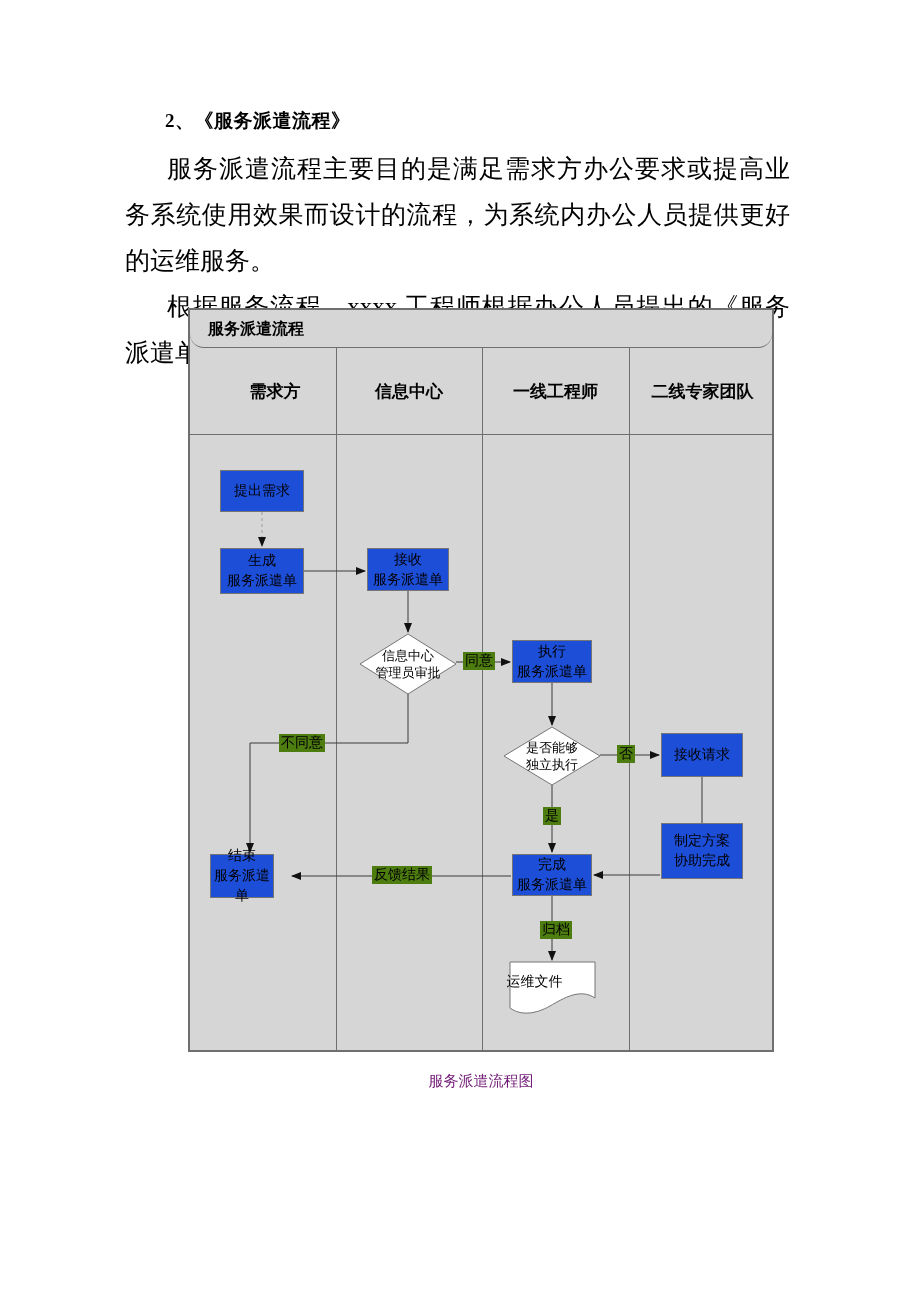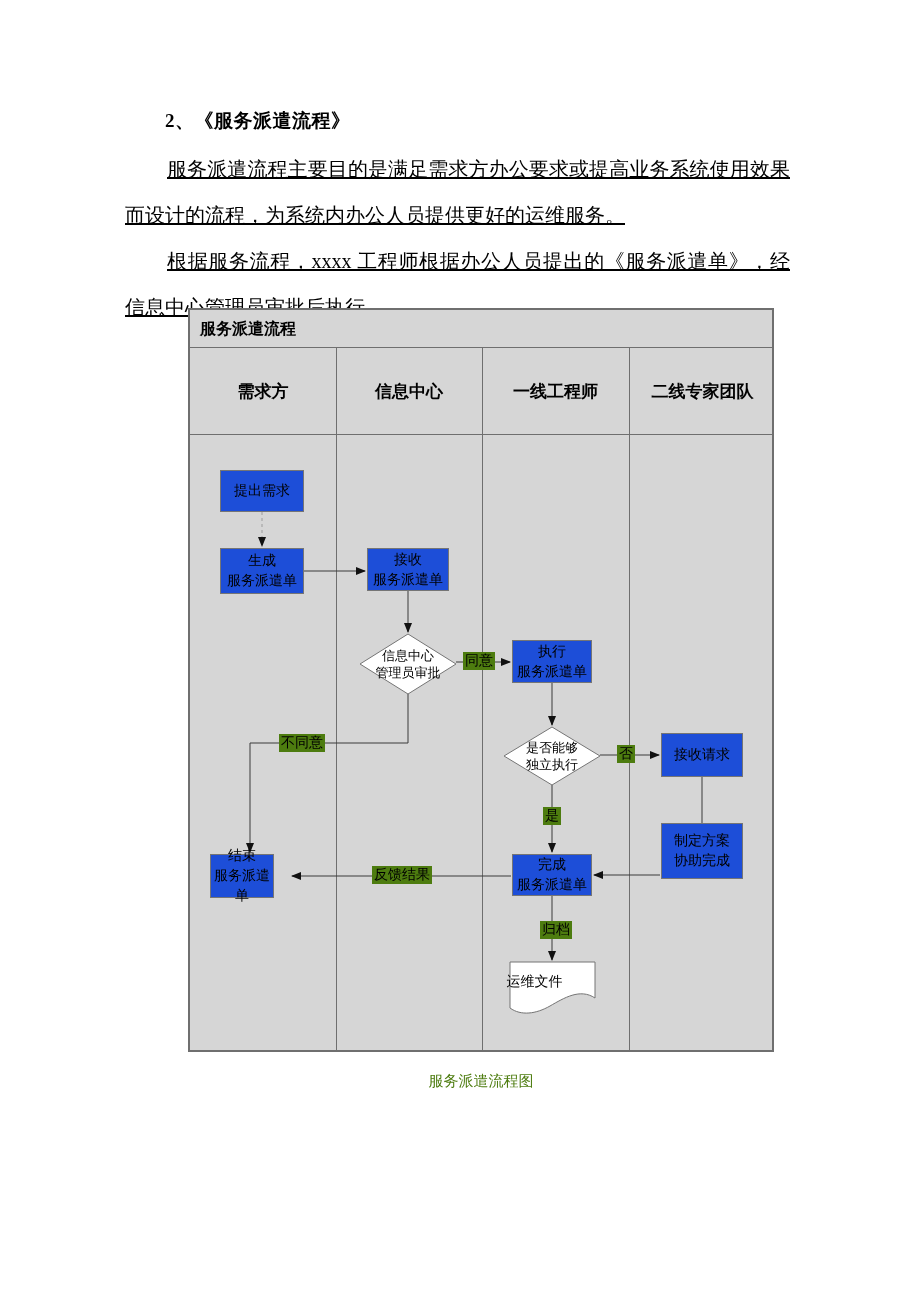--- a/index.html
+++ b/index.html
@@ -14,38 +14,37 @@
     overflow:hidden;
   }
   .doc-heading{
     position:absolute;left:137px;top:108px;
     font-size:19px;font-weight:bold;color:#000;
     letter-spacing:0.5px;
     margin-left:28px;
   }
   .doc-body{
     position:absolute;left:125px;top:146px;width:665px;
-    font-size:20px;line-height:46px;color:#000;
+    font-size:25px;line-height:46px;color:#000;
     text-align:justify;
-    text-decoration:underline;
   }
   .doc-body p{margin:0;text-indent:42px;}
   
   .chart{
     position:absolute;left:188px;top:308px;
     width:586px;height:744px;
     background:#d6d6d6;
     border:2px solid #6f6f6f;
     box-sizing:border-box;
   }
   .chart-title{
     position:absolute;left:0;top:0;width:100%;height:38px;
     border-bottom:1px solid #6f6f6f;box-sizing:border-box;
     font-size:16px;font-weight:bold;line-height:38px;
-    padding-left:10px;color:#000;
+    padding-left:18px;color:#000;border-radius:14px;
   }
   .lane-divider{
     position:absolute;top:38px;bottom:0;width:1px;background:#6f6f6f;
   }
   .header-divider{
     position:absolute;left:0;top:124px;width:100%;height:1px;background:#6f6f6f;
   }
   .lane-header{
     position:absolute;top:38px;height:86px;
     display:flex;align-items:center;justify-content:center;
@@ -68,21 +67,21 @@
     position:absolute;display:flex;align-items:center;justify-content:center;
     text-align:center;font-size:14px;color:#000;
   }
   .edge-label{
     position:absolute;transform:translate(-50%,-50%);
     background:#4d7c0f;font-size:14px;color:#000;
     padding:0 2px;white-space:nowrap;line-height:18px;
   }
   .chart-caption{
     position:absolute;left:188px;top:1072px;width:586px;
-    text-align:center;font-size:15px;color:#4d7c0f;
+    text-align:center;font-size:15px;color:#701a75;
   }
 </style>
 </head>
 <body>
 
 <div class="page">
 
   <div class="doc-heading">2、《服务派遣流程》</div>
 
   <div class="doc-body">
@@ -92,21 +91,21 @@
 
   <div class="chart">
 
     <div class="chart-title">服务派遣流程</div>
 
     <div class="lane-divider" style="left:146px"></div>
     <div class="lane-divider" style="left:292px"></div>
     <div class="lane-divider" style="left:439px"></div>
     <div class="header-divider"></div>
 
-    <div class="lane-header" style="left:0;width:146px">需求方</div>
+    <div class="lane-header" style="left:12px;width:146px">需求方</div>
     <div class="lane-header" style="left:146px;width:146px">信息中心</div>
     <div class="lane-header" style="left:292px;width:147px">一线工程师</div>
     <div class="lane-header" style="left:439px;width:147px">二线专家团队</div>
 
     <svg class="flow-svg" viewBox="0 0 586 744">
       <defs>
         <marker id="arw" markerWidth="10" markerHeight="8" refX="9" refY="4" orient="auto" markerUnits="userSpaceOnUse">
           <path d="M0,0 L10,4 L0,8 Z" fill="#111"></path>
         </marker>
       </defs>

